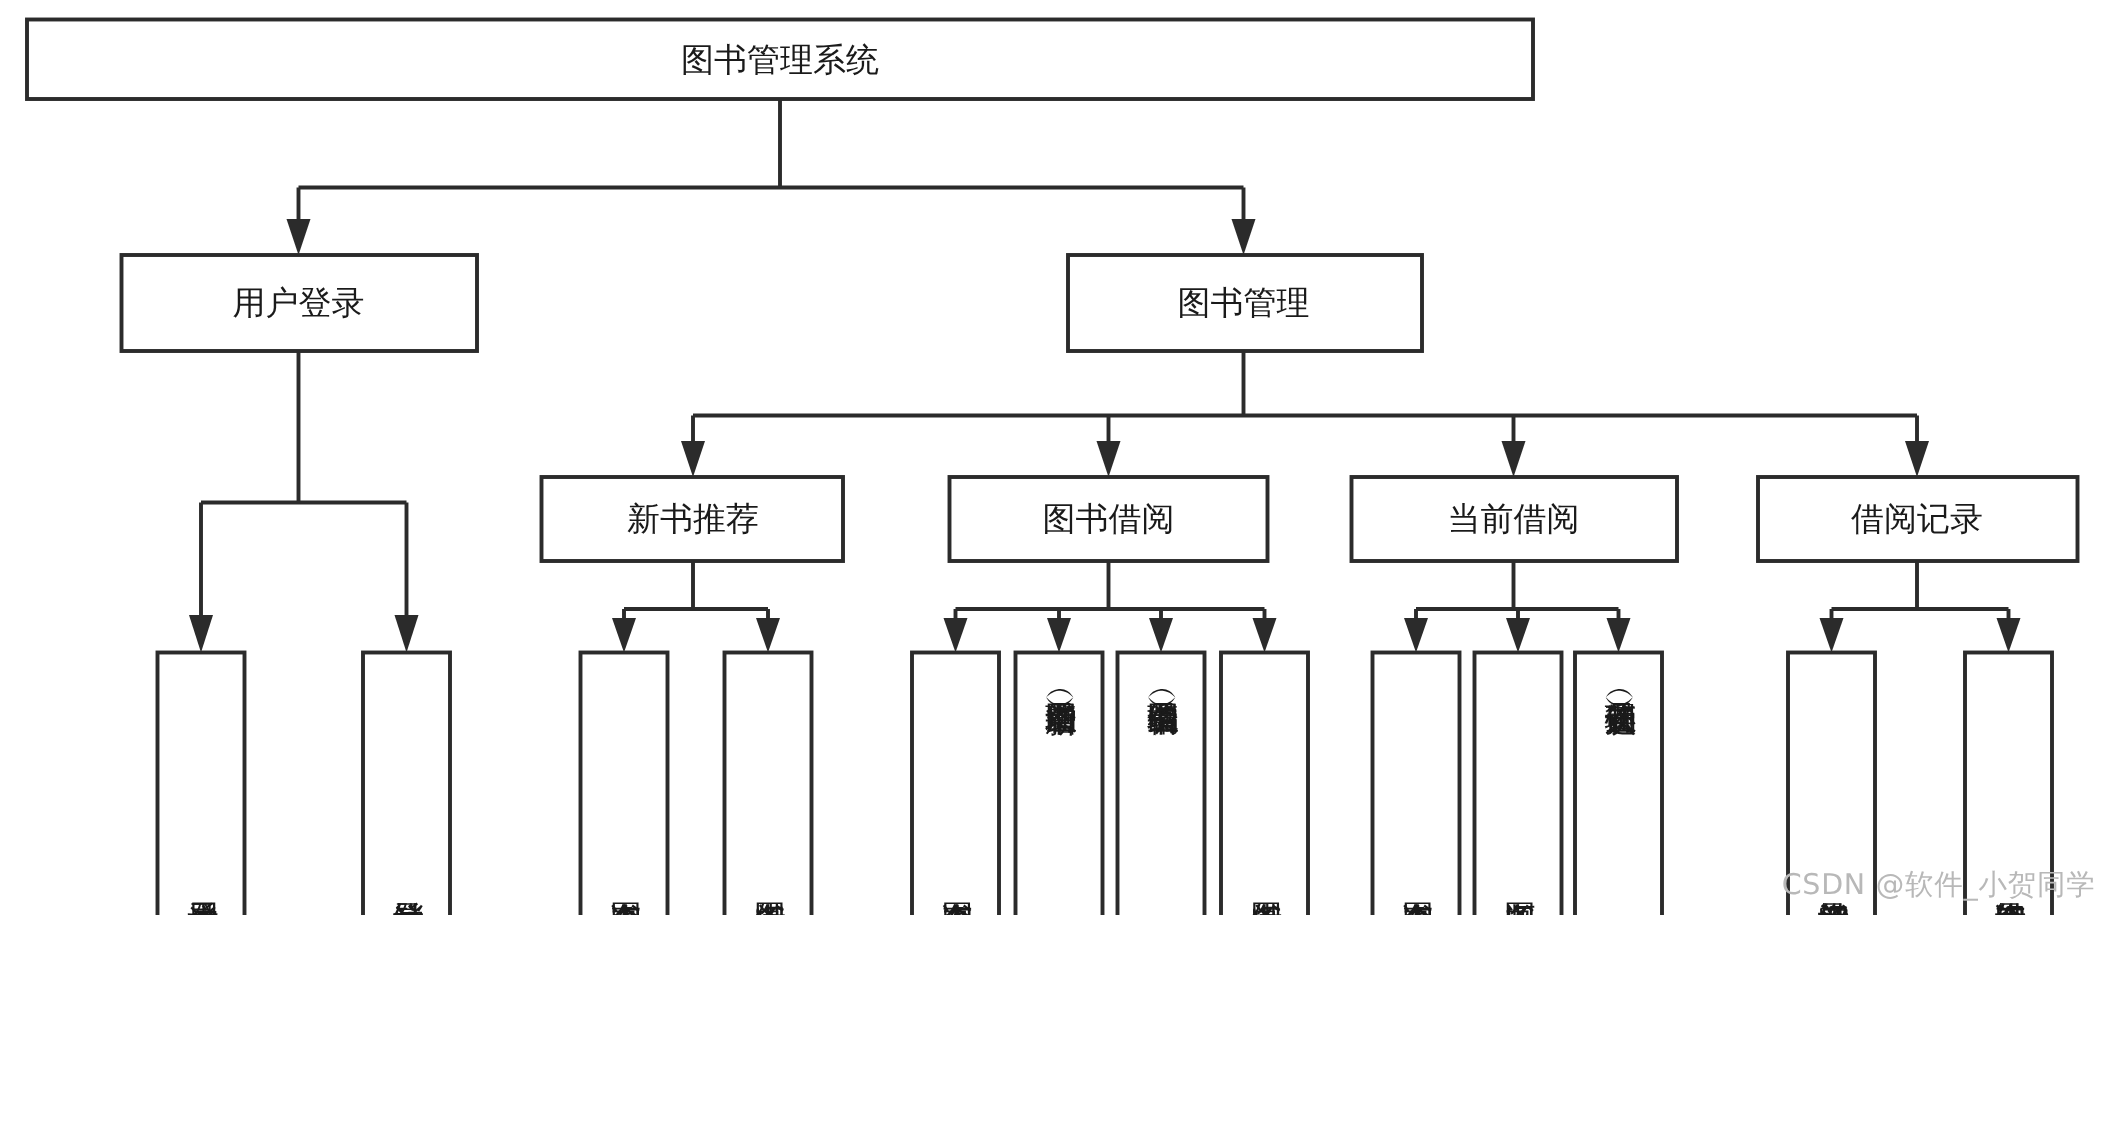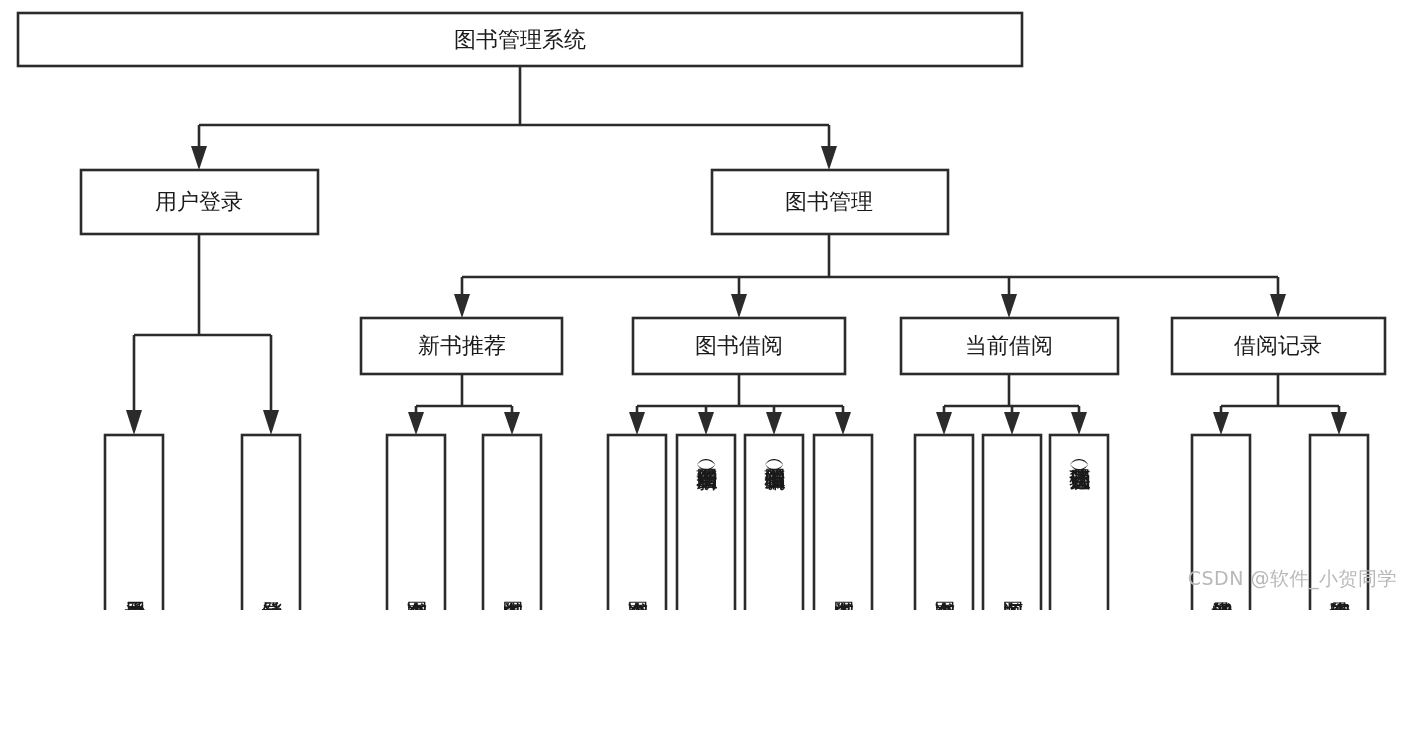--- a/index.html
+++ b/index.html
@@ -52,21 +52,21 @@
   .node-label-vertical {
     fill: #1a1a1a;
     font-family: "DejaVu Sans", "Liberation Sans", sans-serif;
     font-size: 21px;
     dominant-baseline: middle;
     text-anchor: middle;
   }
   .watermark-text {
     position: absolute;
     right: 8px;
-    bottom: 18px;
+    bottom: 7px;
     font-family: "DejaVu Sans", "Liberation Sans", sans-serif;
     font-size: 19px;
     color: #b8b8b8;
     letter-spacing: 0.5px;
     pointer-events: none;
     user-select: none;
     white-space: nowrap;
   }
 </style>
 </head>

